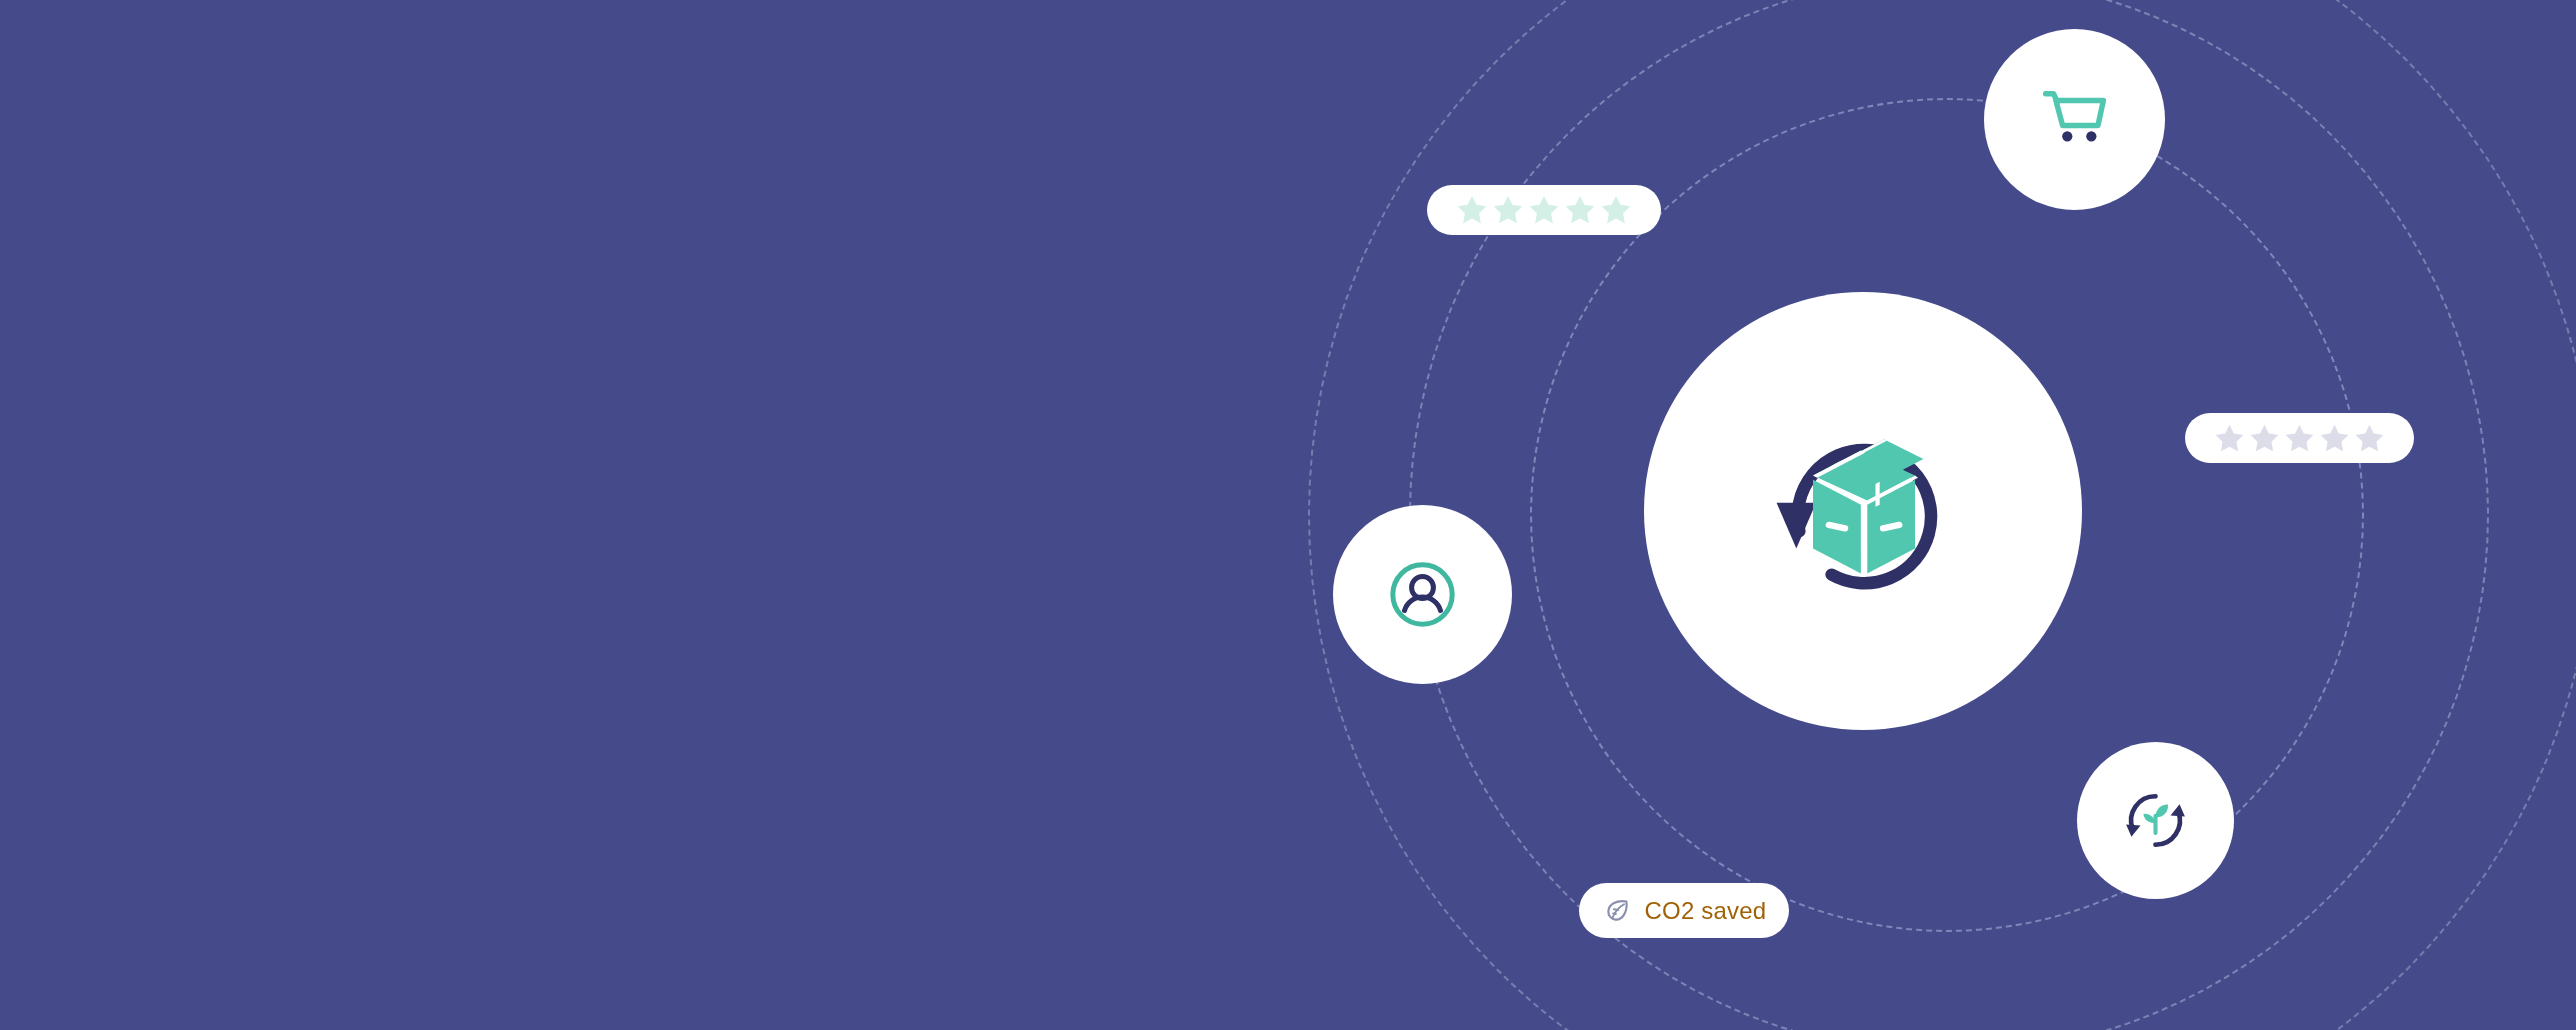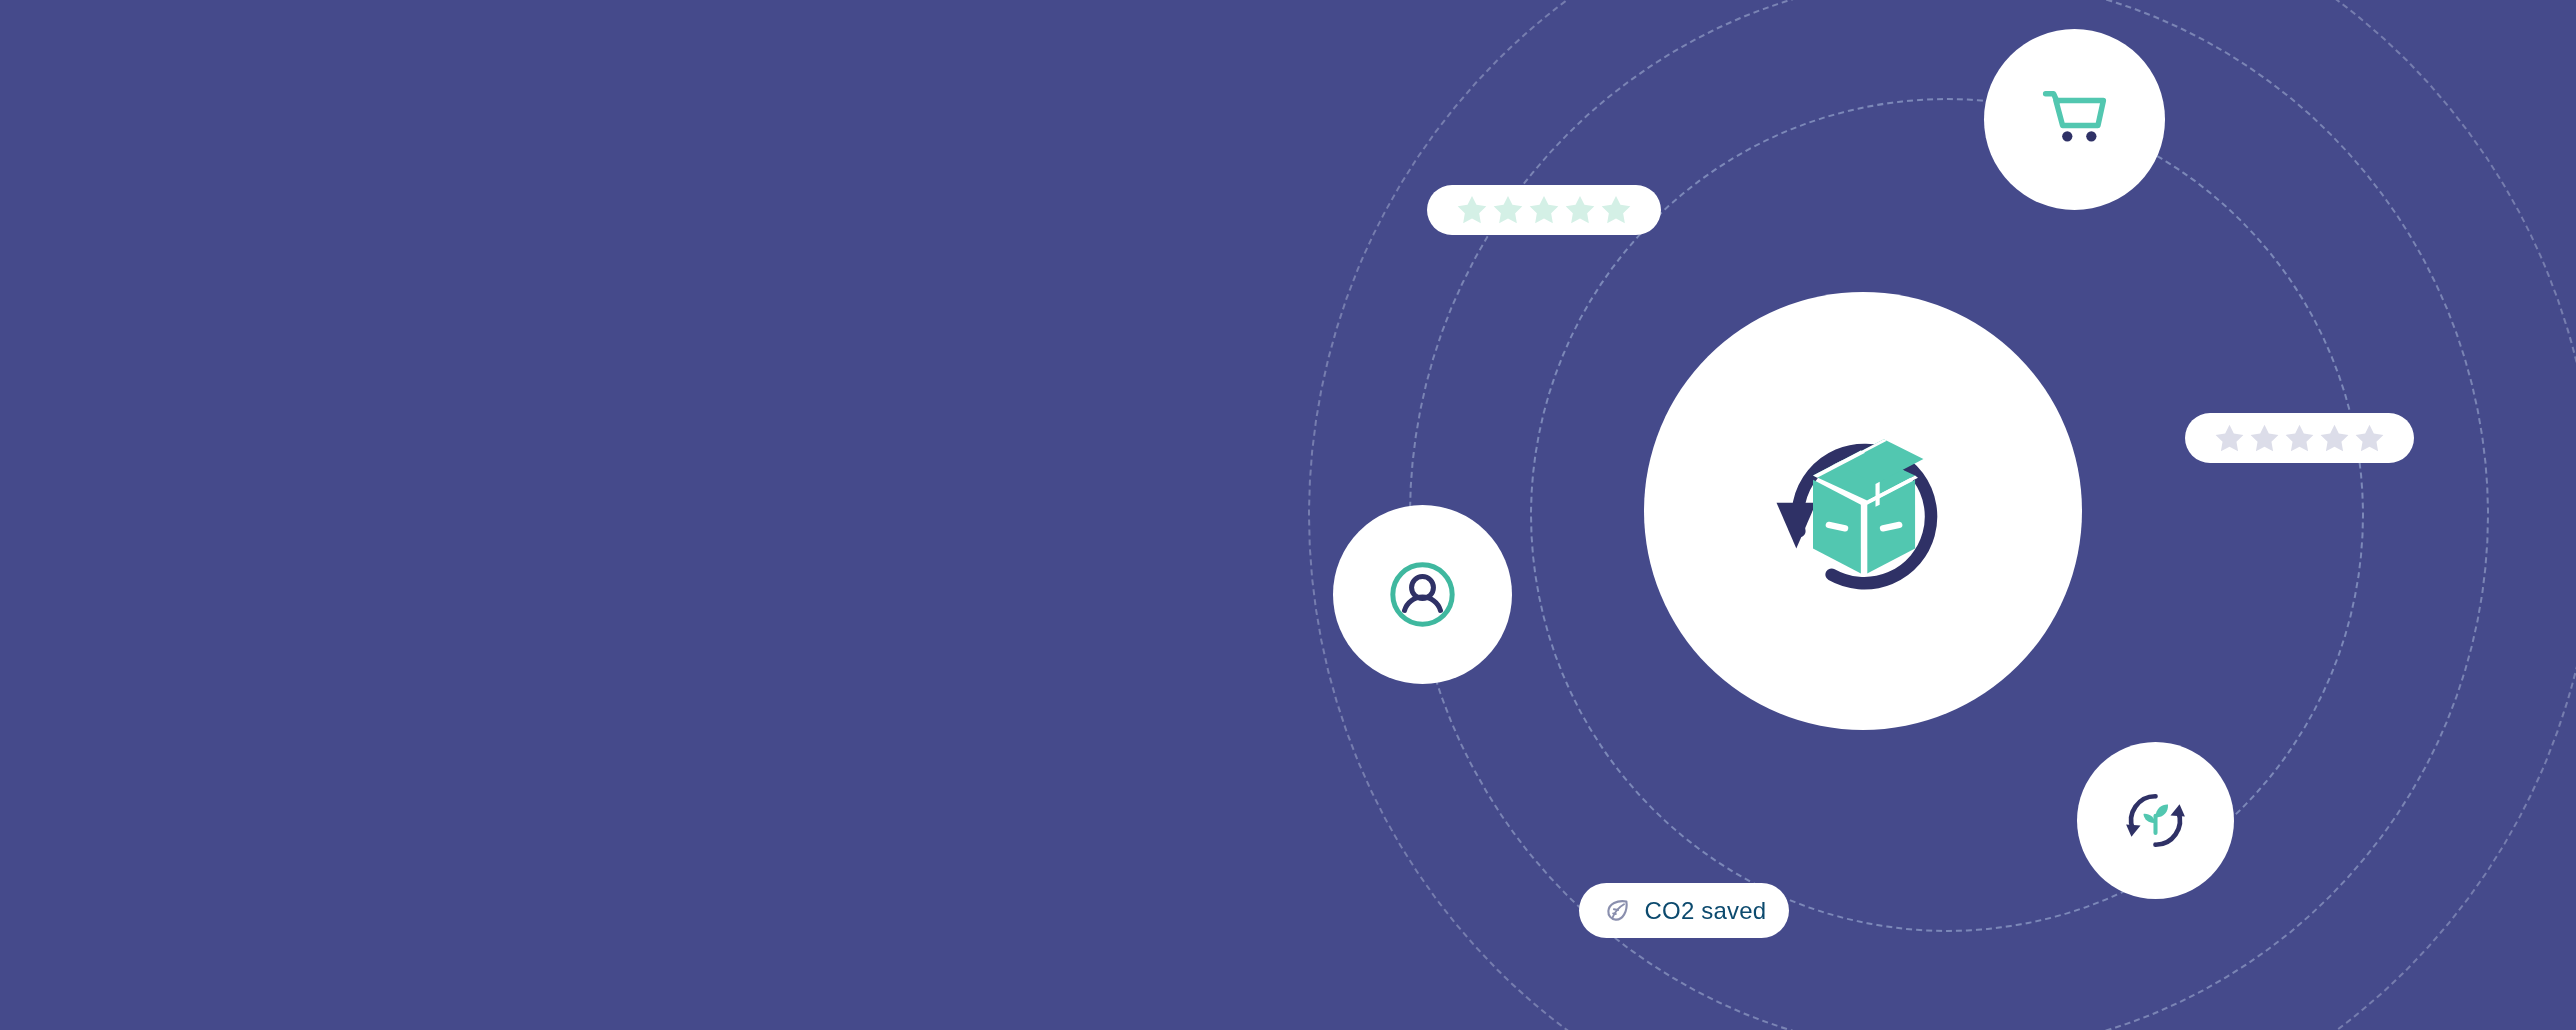--- a/index.html
+++ b/index.html
@@ -47,21 +47,21 @@
   .stars { display:flex; align-items:center; }
   .stars svg { display:block; }
 
   .co2-pill {
     gap:12.5px;
     padding:0 23px;
   }
   .co2-label {
     font-size:24px;
     font-weight:400;
-    color:#0c4a6e;
+    color:#a16207;
     letter-spacing:0.2px;
     white-space:nowrap;
   }
 
   svg { overflow:visible; }
 </style>
 </head>
 <body>
 
 <div id="stage">

